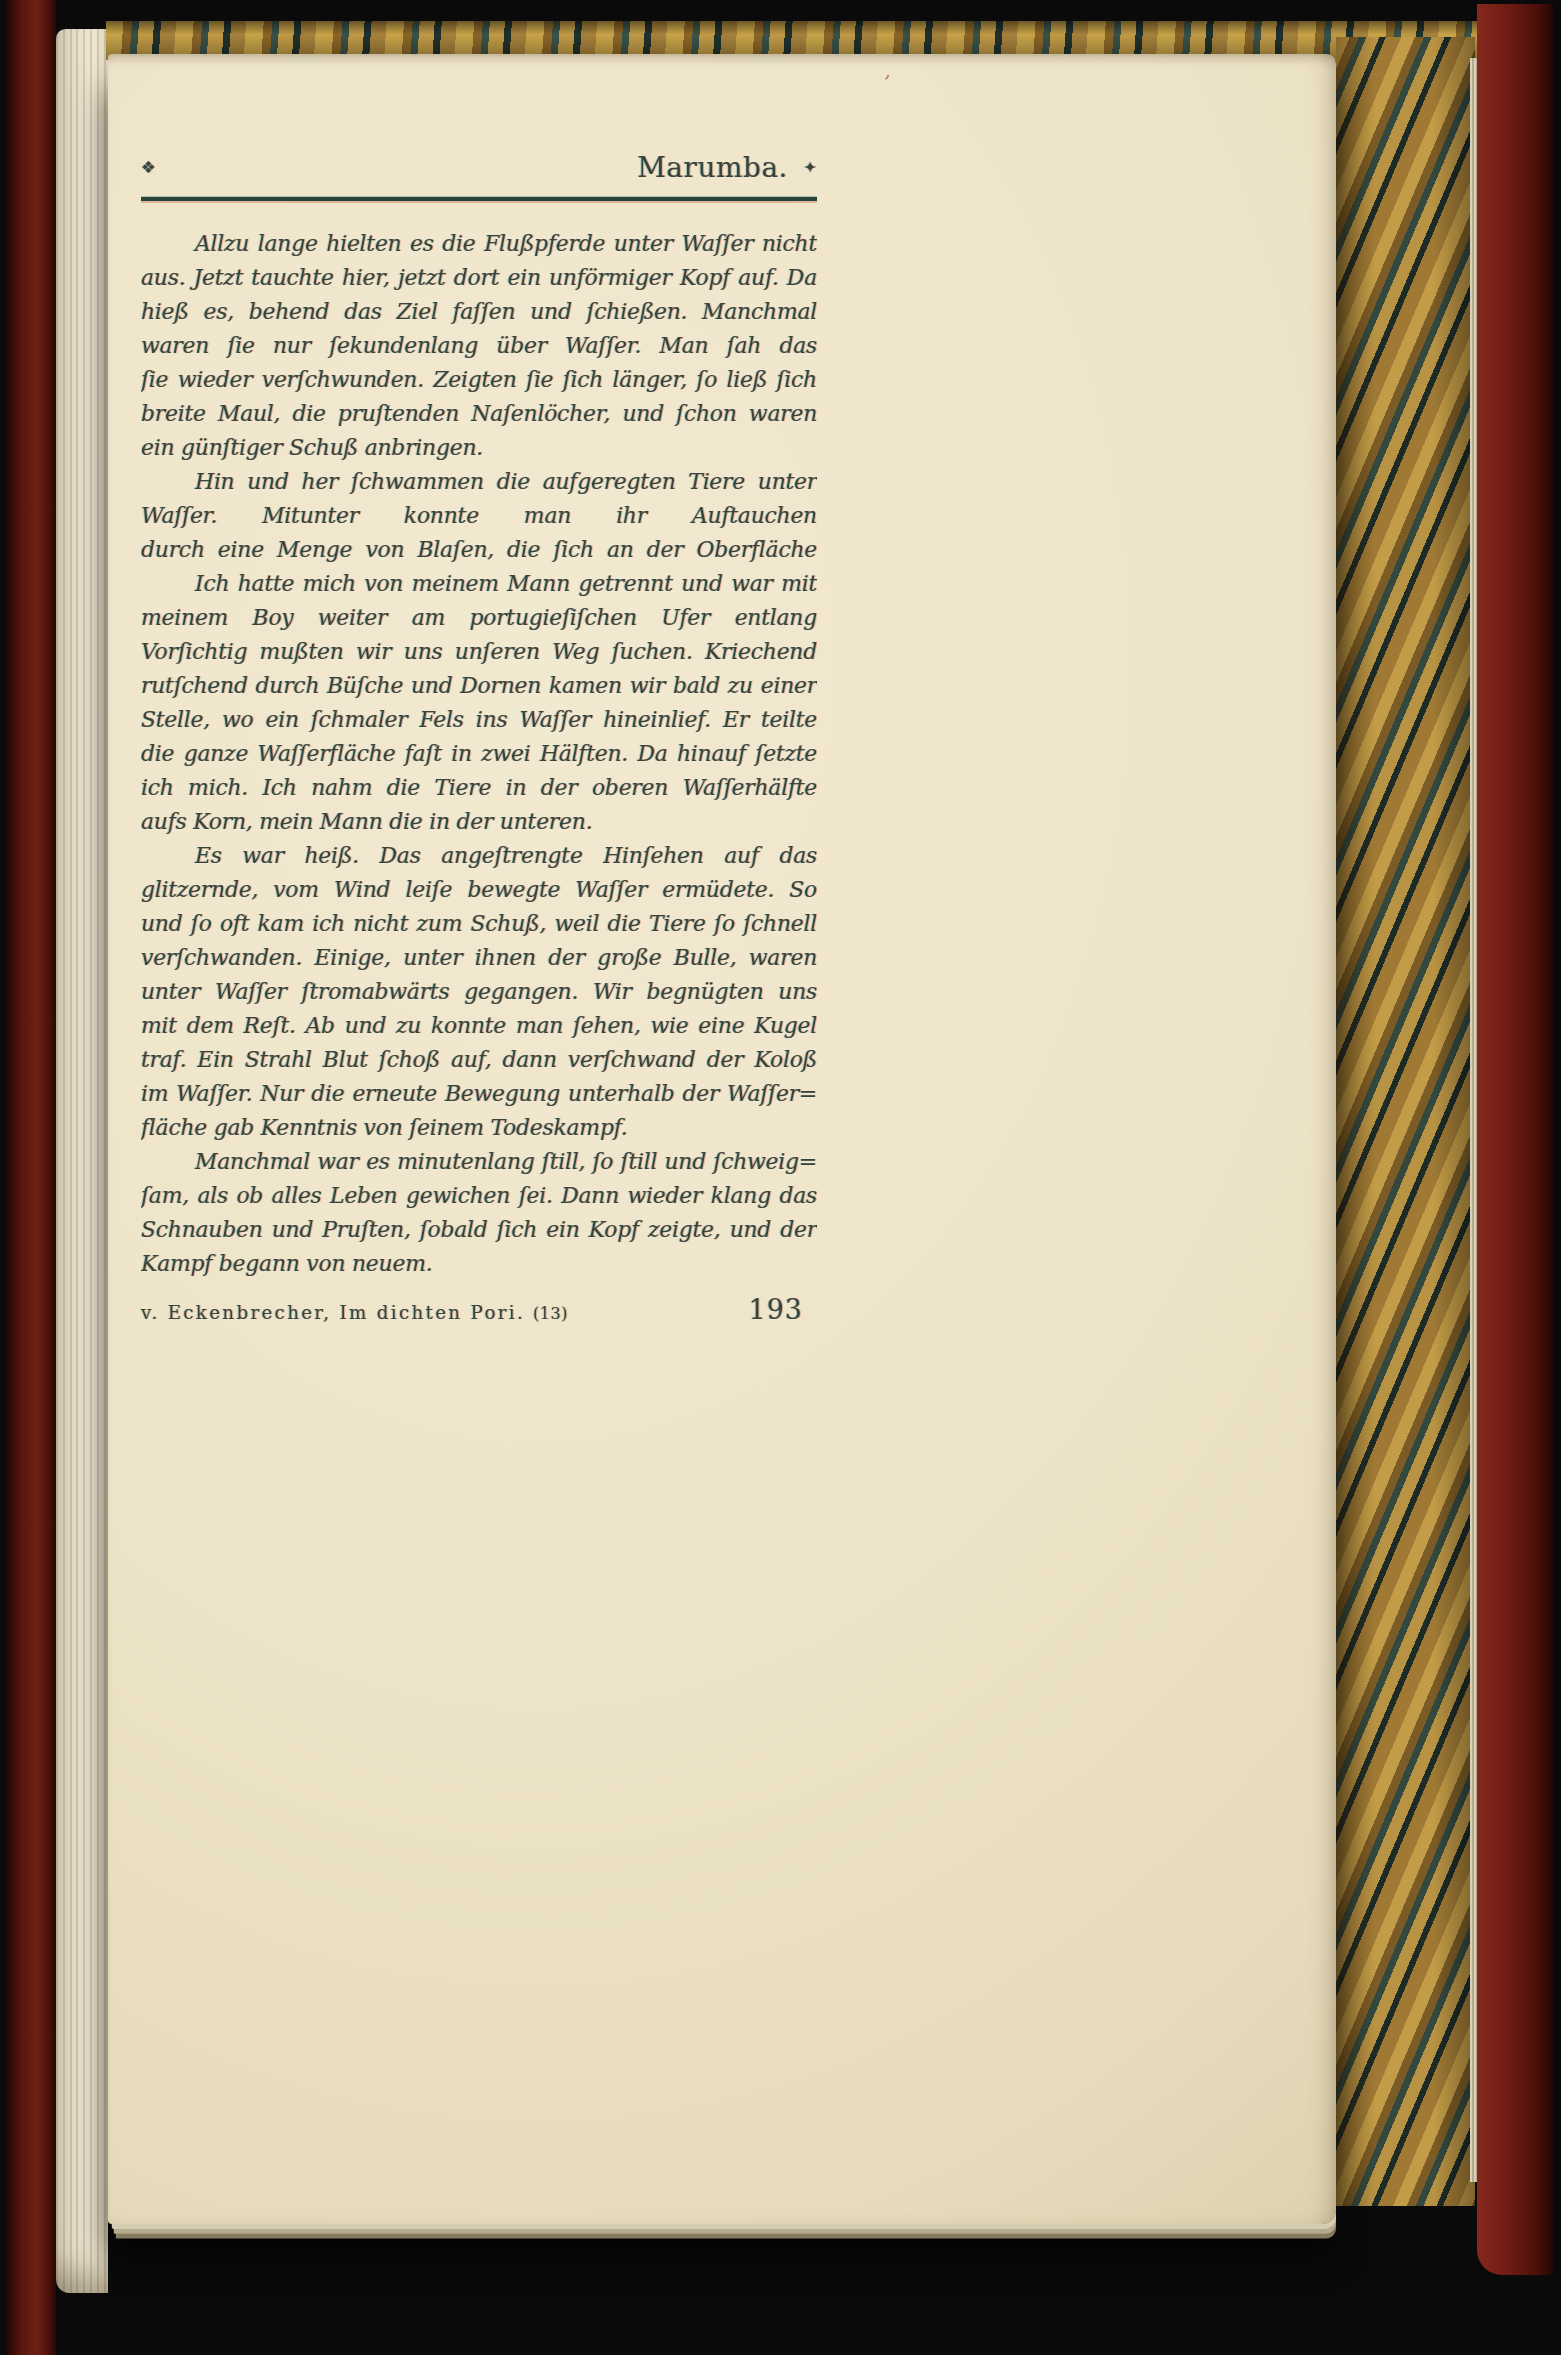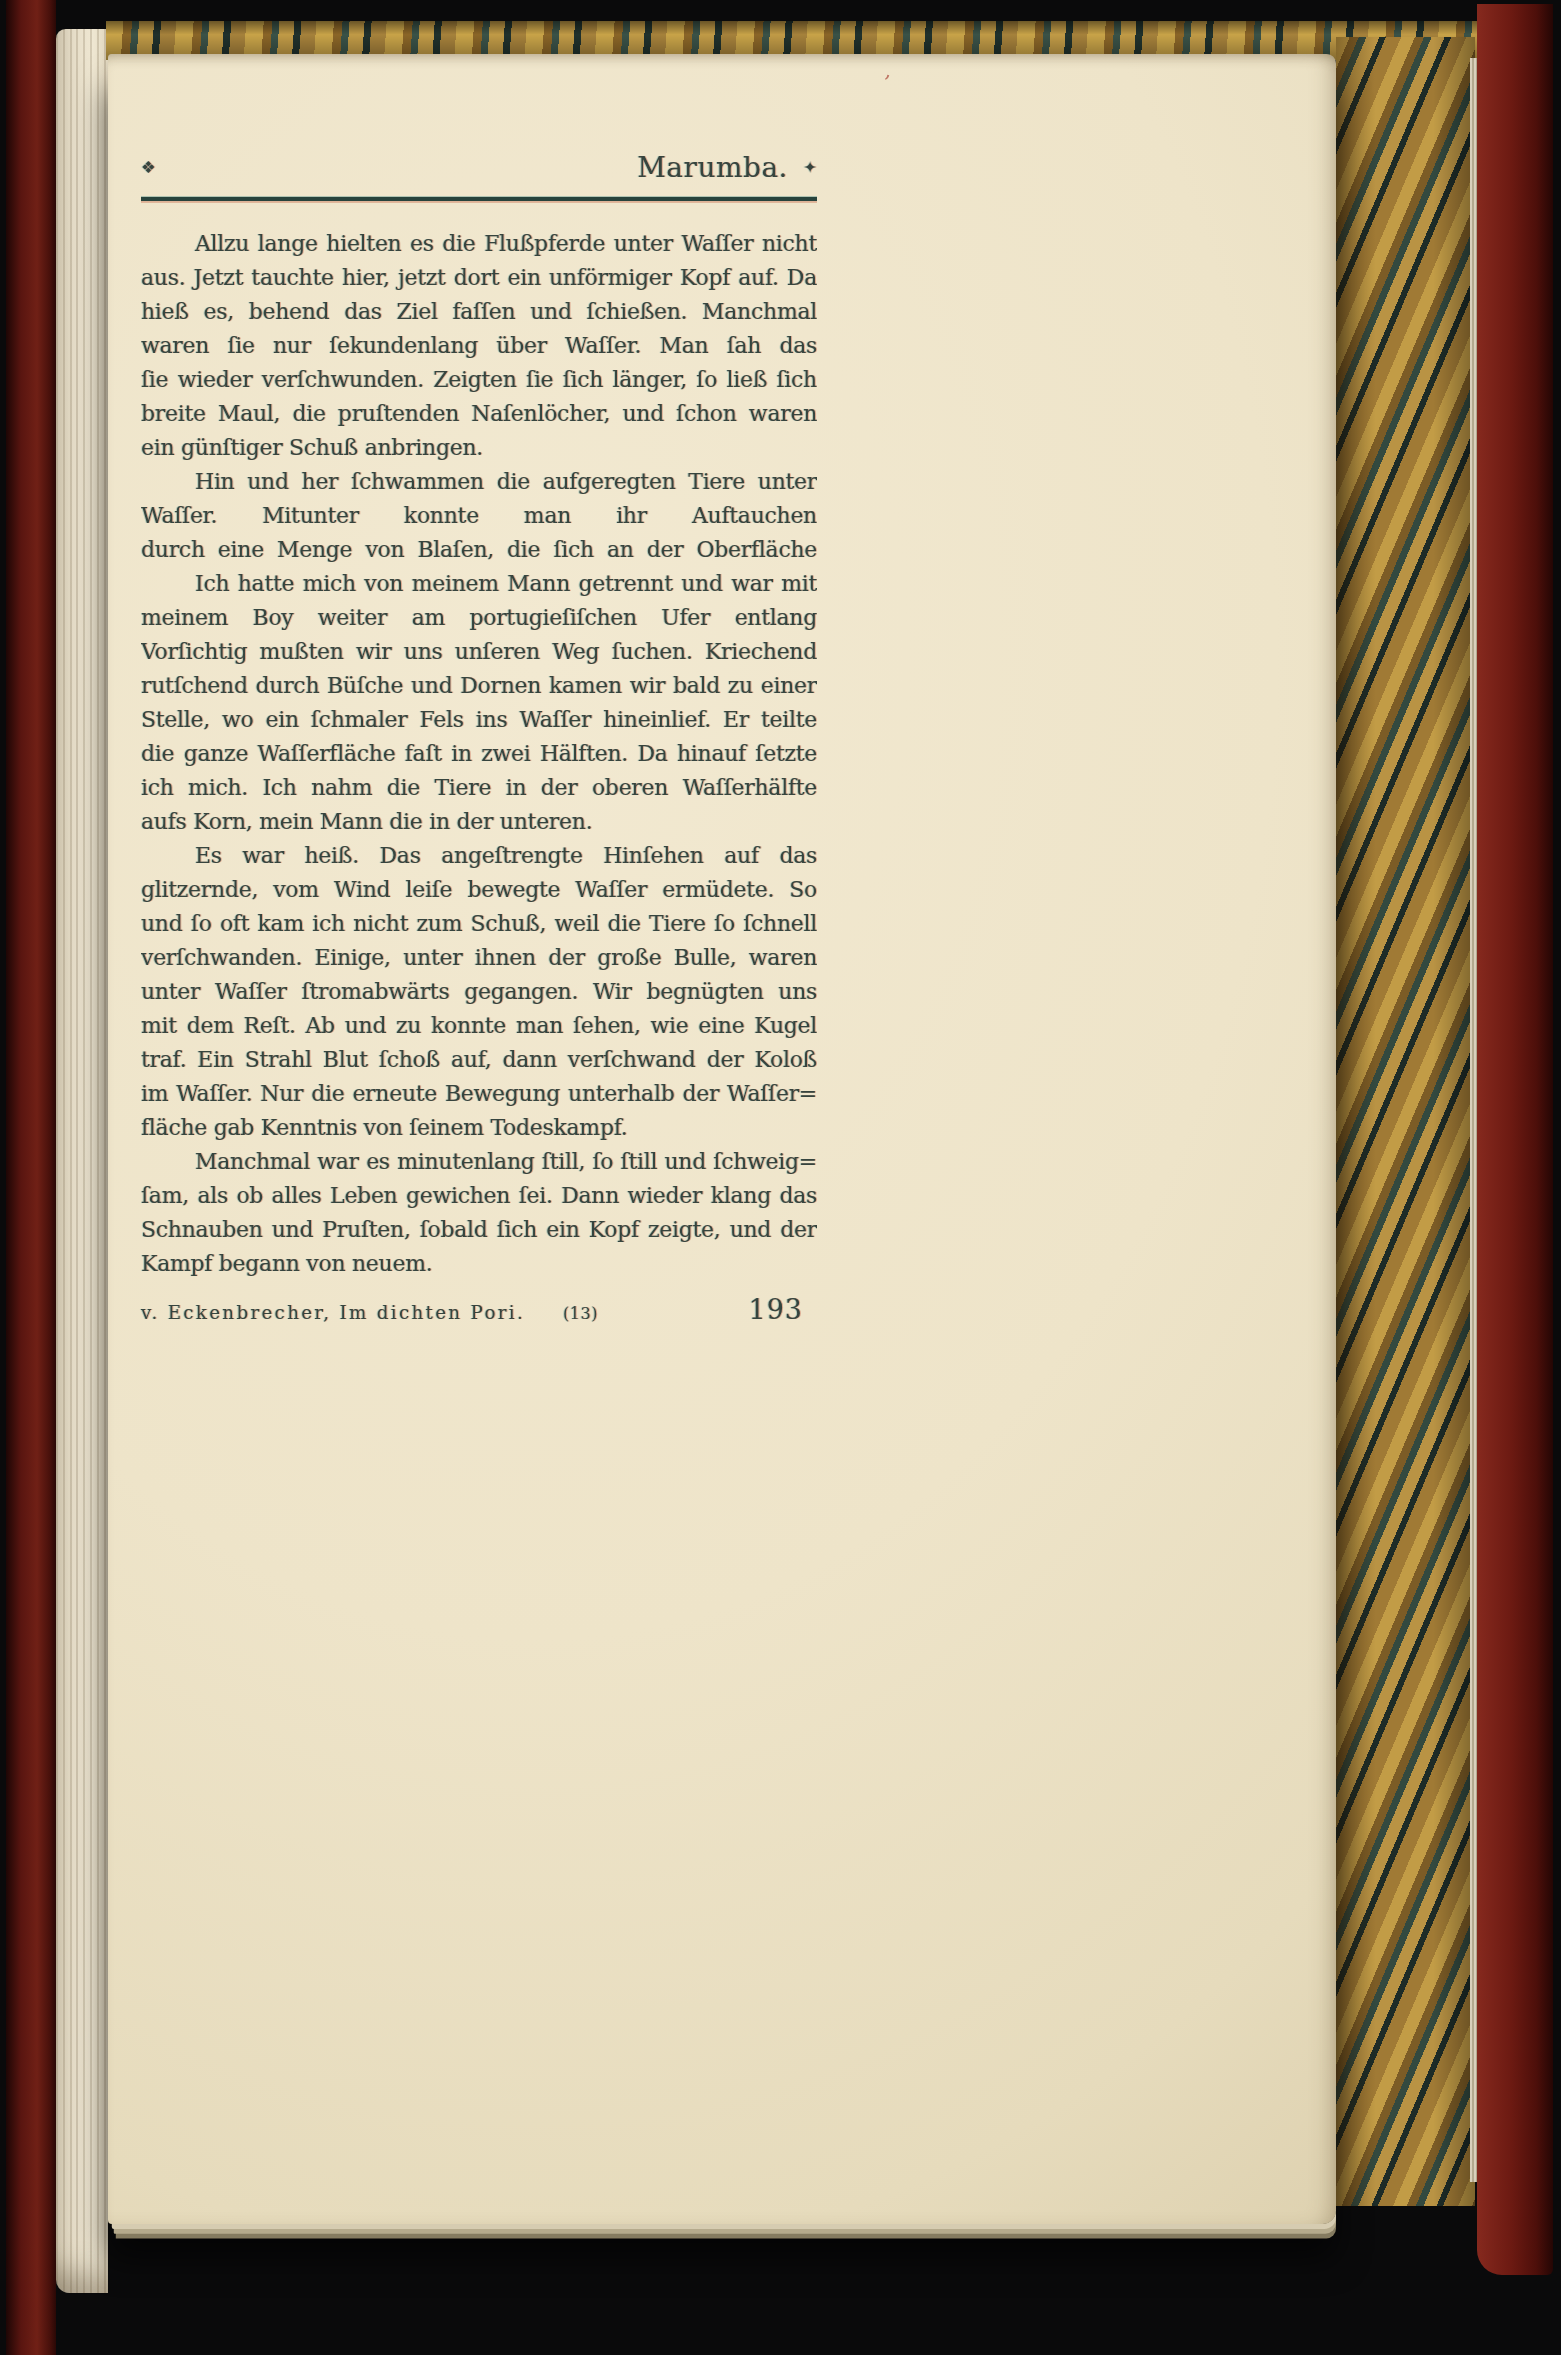--- a/index.html
+++ b/index.html
@@ -66,25 +66,25 @@
   .ornament{font-size:16.4px;width:29px;}
   .ornament.right{text-align:right;}
   .header-rule{
     margin-top:8.7px;height:3.9px;background:#27433c;
     box-shadow:0 1.9px 0 rgba(190,80,50,.35), 0 -1px 0 rgba(25,115,115,.30);
   }
   .text-block{margin-top:26px;}
   .line{
     font-size:22px;line-height:34px;height:34px;overflow:hidden;
     letter-spacing:-0.3px;
-    text-align:justify;text-align-last:justify;
+    text-align:justify;text-align-last:justify;font-style:italic;
   }
   .line.first{padding-left:54px;}
   .line.last{text-align-last:left;}
-  .footer-row{display:flex;align-items:baseline;margin-top:13.5px;gap:30px;}
+  .footer-row{display:flex;align-items:baseline;margin-top:13.5px;}
   .footer-credit{font-size:18.3px;letter-spacing:2.3px;}
   .footer-edition{font-size:16px;margin-left:8px;letter-spacing:0.5px;}
   .footer-page-number{margin-left:auto;font-size:27px;letter-spacing:1px;margin-right:14px;}
   .stray-mark{
     position:absolute;left:774px;top:17.4px;font-size:21px;
     color:rgba(165,60,48,.65);transform:rotate(12deg);
   }
 </style>
 </head>
 <body>

